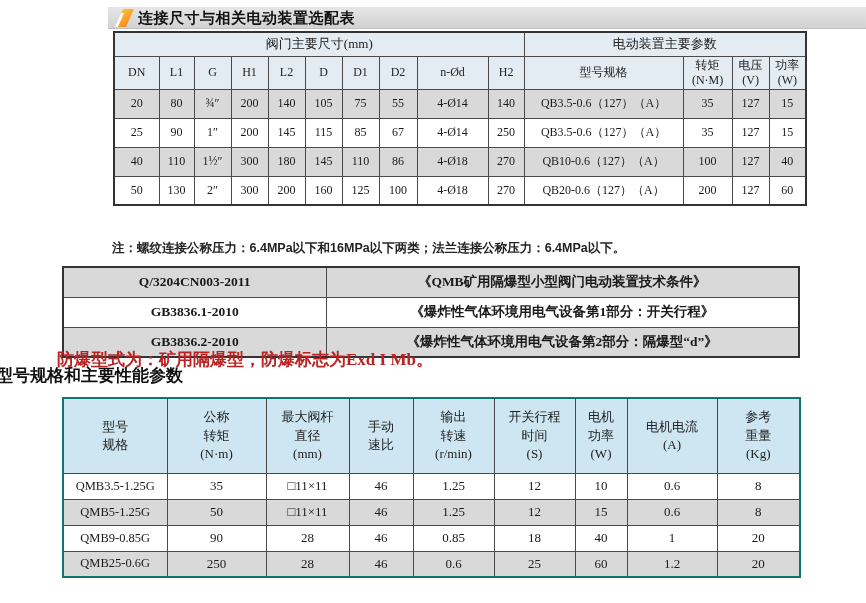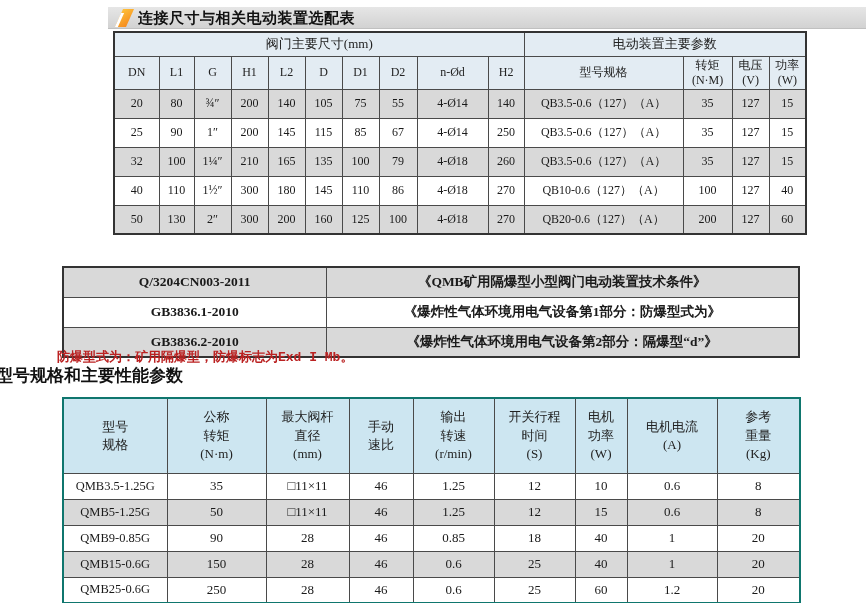--- a/index.html
+++ b/index.html
@@ -36,22 +36,22 @@
   .note { position:absolute; left:112px; top:240px; font-family:"Liberation Sans",sans-serif;
           font-weight:bold; font-size:12.5px; color:#222; }
 
   
   .stds { left:62px; top:266px; width:736px; font-size:13.5px; font-weight:bold;
           border:2px solid #333; }
   .stds tbody tr { height:30px; }
   .stds tbody tr:nth-child(odd) td { background:#d9d9d9; }
 
   
-  .red-note { position:absolute; left:57px; top:348px; font-family:Liberation Mono, monospace;
-              font-weight:bold; font-size:13px; color:#bb2222; }
+  .red-note { position:absolute; left:57px; top:348px; font-family:Liberation Serif, serif;
+              font-weight:bold; font-size:17px; color:#bb2222; }
 
   
   .sec2-title { position:absolute; left:-4px; top:364px; font-family:"Liberation Sans",sans-serif;
                 font-weight:bold; font-size:17px; color:#111; }
 
   
   .tbl2 { left:62px; top:397px; width:737px; font-size:13px; border:2px solid #0f766e; }
   .tbl2 thead th { height:75px; background:#cde6f1; font-weight:normal; color:#222;
                    font-size:13px; line-height:1.4; }
   .tbl2 tbody tr { height:26px; }
@@ -137,36 +137,20 @@
           <td>85</td>
           <td>67</td>
           <td>4-Ø14</td>
           <td>250</td>
           <td>QB3.5-0.6（127）（A）</td>
           <td>35</td>
           <td>127</td>
           <td>15</td>
         </tr>
         <tr>
-          <td>32</td>
-          <td>100</td>
-          <td>1¼″</td>
-          <td>210</td>
-          <td>165</td>
-          <td>135</td>
-          <td>100</td>
-          <td>79</td>
-          <td>4-Ø18</td>
-          <td>260</td>
-          <td>QB3.5-0.6（127）（A）</td>
-          <td>35</td>
-          <td>127</td>
-          <td>15</td>
-        </tr>
-        <tr>
           <td>40</td>
           <td>110</td>
           <td>1½″</td>
           <td>300</td>
           <td>180</td>
           <td>145</td>
           <td>110</td>
           <td>86</td>
           <td>4-Ø18</td>
           <td>270</td>
@@ -187,34 +171,35 @@
           <td>4-Ø18</td>
           <td>270</td>
           <td>QB20-0.6（127）（A）</td>
           <td>200</td>
           <td>127</td>
           <td>60</td>
         </tr>
       </tbody>
   </table>
 
+  <div class="note">注：螺纹连接公称压力：6.4MPa以下和16MPa以下两类；法兰连接公称压力：6.4MPa以下。</div>
 
   <table class="stds">
     <colgroup>
         <col style="width:263px">
         <col style="width:473px">
       </colgroup>
     <tbody>
         <tr>
           <td>Q/3204CN003-2011</td>
           <td>《QMB矿用隔爆型小型阀门电动装置技术条件》</td>
         </tr>
         <tr>
           <td>GB3836.1-2010</td>
-          <td>《爆炸性气体环境用电气设备第1部分：防爆型式为》</td>
+          <td>《爆炸性气体环境用电气设备第1部分：开关行程》</td>
         </tr>
         <tr>
           <td>GB3836.2-2010</td>
           <td>《爆炸性气体环境用电气设备第2部分：隔爆型“d”》</td>
         </tr>
       </tbody>
   </table>
 
   <div class="red-note">防爆型式为：矿用隔爆型，防爆标志为Exd I Mb。</div>
 
@@ -288,31 +273,20 @@
           <td>90</td>
           <td>28</td>
           <td>46</td>
           <td>0.85</td>
           <td>18</td>
           <td>40</td>
           <td>1</td>
           <td>20</td>
         </tr>
         <tr>
-          <td>QMB15-0.6G</td>
-          <td>150</td>
-          <td>28</td>
-          <td>46</td>
-          <td>0.6</td>
-          <td>25</td>
-          <td>40</td>
-          <td>1</td>
-          <td>20</td>
-        </tr>
-        <tr>
           <td>QMB25-0.6G</td>
           <td>250</td>
           <td>28</td>
           <td>46</td>
           <td>0.6</td>
           <td>25</td>
           <td>60</td>
           <td>1.2</td>
           <td>20</td>
         </tr>

